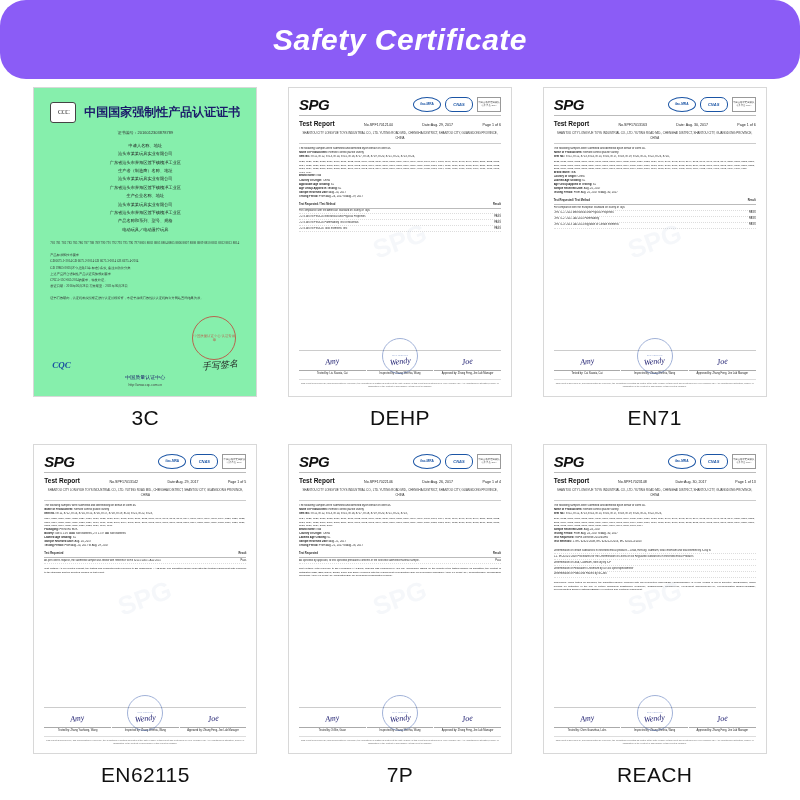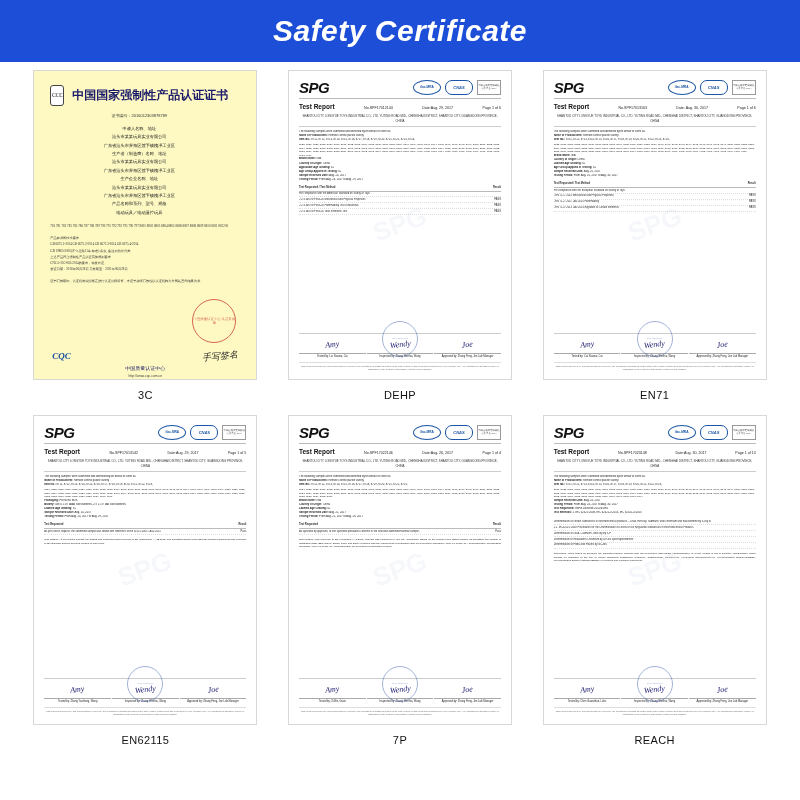--- a/index.html
+++ b/index.html
@@ -15,25 +15,26 @@
   }
   .page {
     width: 800px;
     height: 800px;
     position: relative;
     box-sizing: border-box;
   }
   
   .banner {
     width: 800px;
-    height: 62px;
-    background: #1d4ed8;
-    display: flex;
-    align-items: center;
-    justify-content: center;
+    height: 79px;
+    background: #8b5cf6;
+    display: flex;
+    align-items: center;
+    justify-content: center;
+    border-radius: 26px;
   }
   .banner-title {
     color: #ffffff;
     font-size: 30px;
     font-weight: bold;
     font-style: italic;
     letter-spacing: 0.5px;
     font-family: "Liberation Sans", sans-serif;
   }
   
@@ -56,30 +57,30 @@
     background: #fdfdfb;
     border: 1px solid #d8d8d8;
     box-sizing: border-box;
     position: relative;
     overflow: hidden;
     font-size: 2.6px;
     color: #2b2b2b;
     line-height: 1.45;
   }
   .caption {
-    font-size: 11px;
+    font-size: 21px;
     color: #111;
     margin: 9px 0 14px 0;
     letter-spacing: 0.4px;
   }
 
   
   .c3c {
-    background: #fef9c3;
-    padding: 14px 28px 10px 16px;
+    background: #86efac;
+    padding: 14px 16px 10px 16px;
   }
   .c3c-head {
     display: flex;
     align-items: center;
     justify-content: center;
     gap: 8px;
     margin-bottom: 7px;
   }
   .ccc-mark {
     width: 30px;
@@ -127,21 +128,21 @@
     margin-top: 6px;
     color: #333;
     font-family: "Liberation Serif", serif;
   }
   .c3c-small .line {
     white-space: nowrap;
     overflow: hidden;
   }
   .c3c-foot {
     position: absolute;
-    left: 0; right: 0; bottom: 0;
+    left: 0; right: 0; bottom: 8px;
     text-align: center;
   }
   .c3c-sign-row {
     display: flex;
     justify-content: space-between;
     padding: 0 18px;
     align-items: flex-end;
     height: 36px;
   }
   .cqc-logo {

